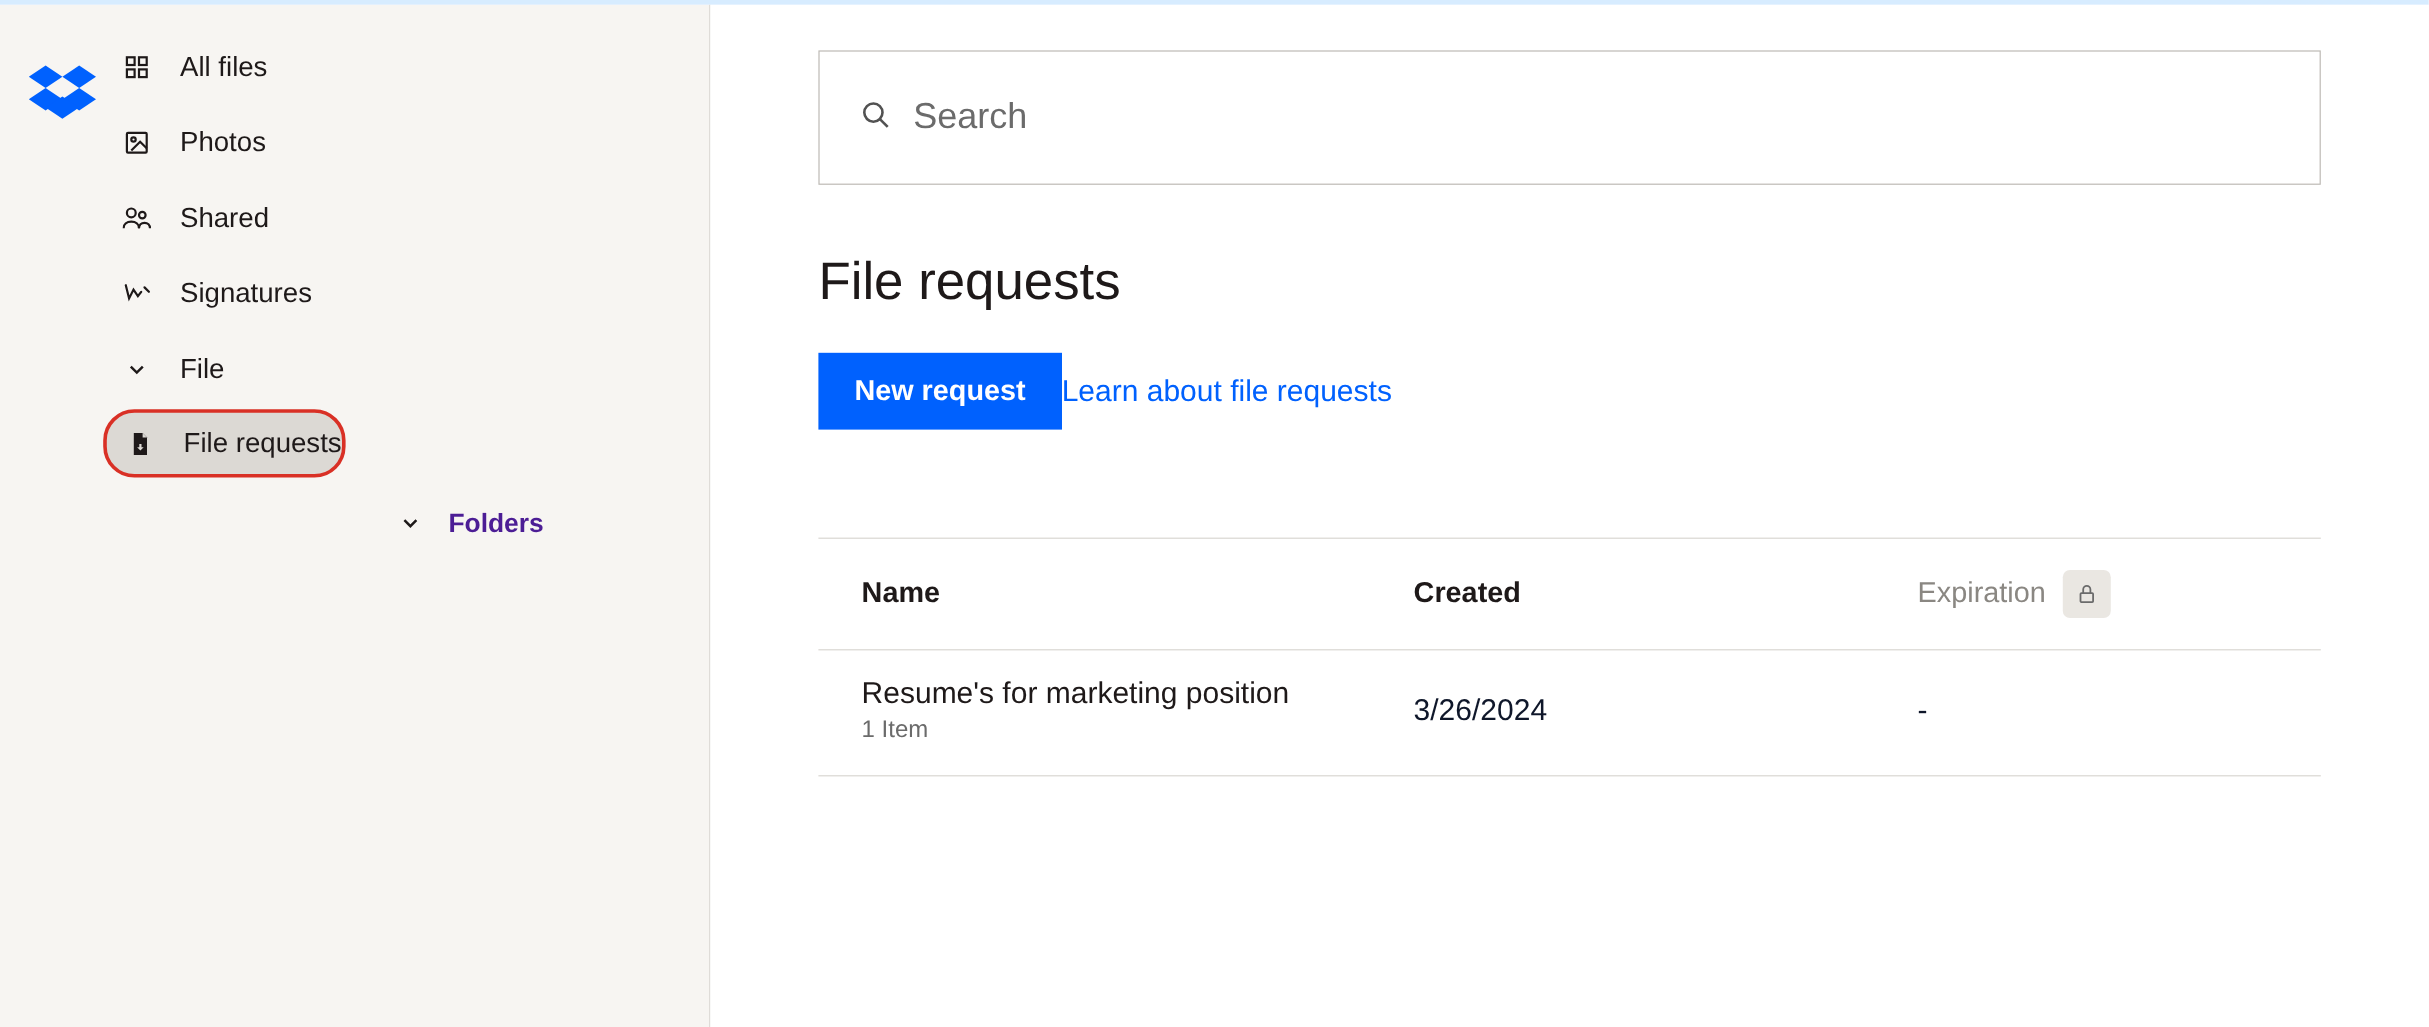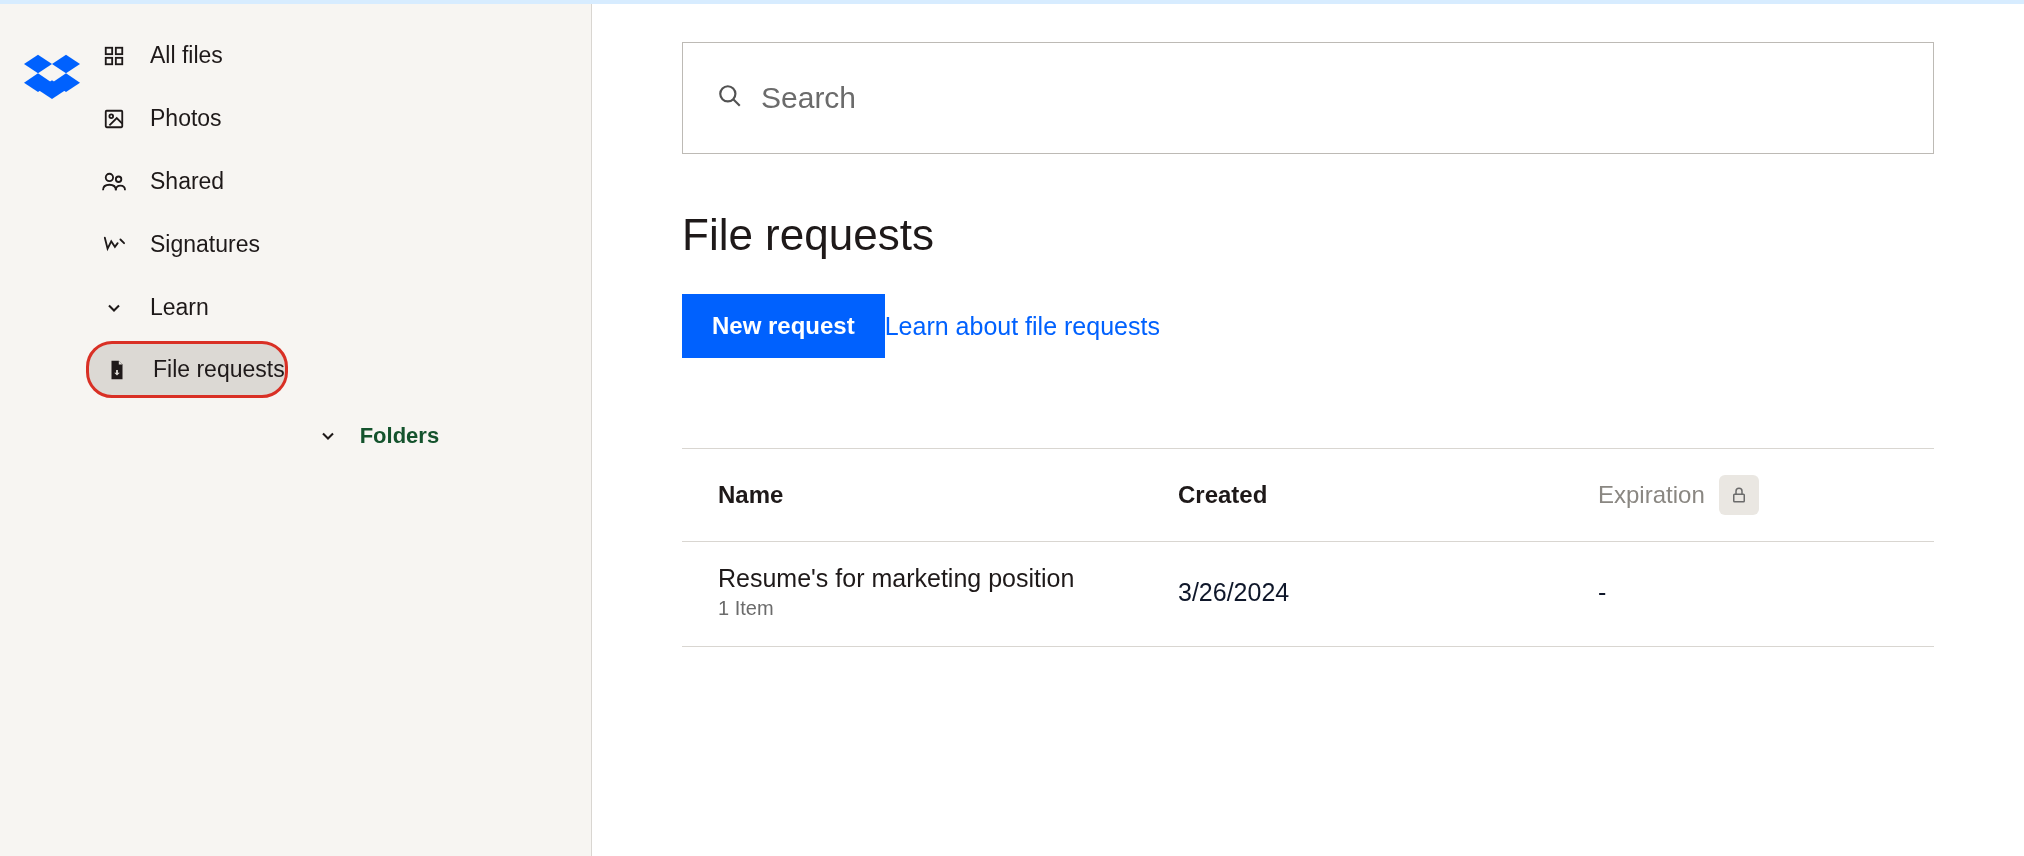--- a/index.html
+++ b/index.html
@@ -64,22 +64,23 @@
     border-top: 1px solid #d9d6d1;
     margin-top: 32px;
   }
   .folders-header {
     display: flex;
     align-items: center;
     gap: 20px;
     padding: 30px 0 18px 22px;
     font-size: 22px;
     font-weight: 600;
-    color: #14532d;
+    color: #4c1d95;
     cursor: pointer;
+    margin-left: 14px;
   }
 
   .main {
     flex: 1;
     background: #fff;
     padding: 38px 90px 0 90px;
   }
   .search-box {
     border: 1px solid #bdbab5;
     height: 112px;
@@ -239,21 +240,21 @@
         </span>
         <span>Signatures</span>
       </div>
 
       <div class="nav-item">
         <span class="nav-icon">
           <svg width="20" height="20" viewBox="0 0 24 24" fill="none" stroke="#1e1919" stroke-width="2.5">
             <polyline points="6 9 12 15 18 9"></polyline>
           </svg>
         </span>
-        <span>Learn</span>
+        <span>File</span>
       </div>
 
       <div class="nav-item-active">
         <span class="nav-icon">
           <svg width="22" height="22" viewBox="0 0 24 24" fill="#1e1919">
             <path d="M6 2h8l4 4v16H6V2z"></path>
             <path d="M14 2v4h4" fill="#dcd9d4"></path>
             <path d="M12 18l-3-3h2v-3h2v3h2l-3 3z" fill="#dcd9d4"></path>
           </svg>
         </span>

